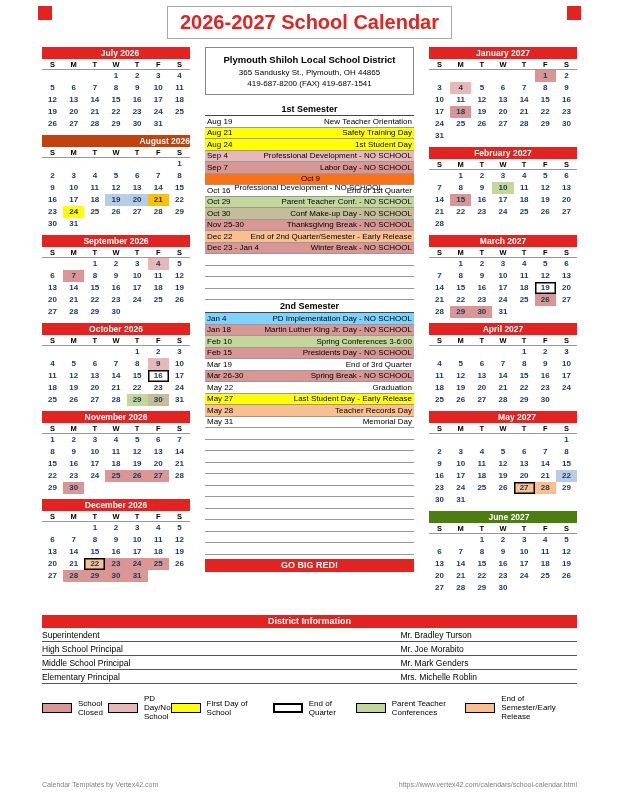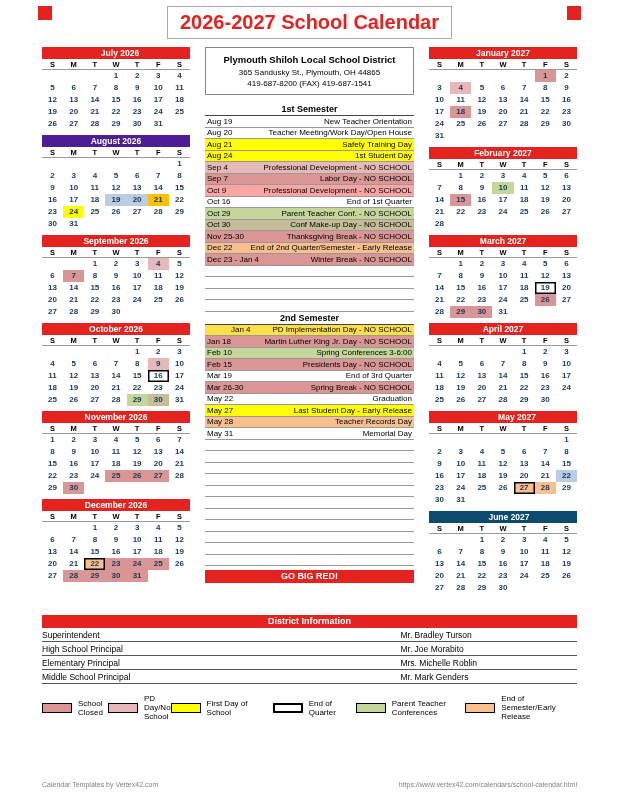--- a/index.html
+++ b/index.html
@@ -135,21 +135,21 @@
             <div class="day">26</div>
             <div class="day">27</div>
             <div class="day">28</div>
             <div class="day">29</div>
             <div class="day">30</div>
             <div class="day">31</div>
             <div class="day"></div>
           </div>
         </div>
         <div class="month">
-          <div class="month-header" style="background: #4c1d95;">August 2026</div>
+          <div class="month-header" style="background: #c2410c; text-align: right;">August 2026</div>
           <div class="month-grid">
             <div class="dow">S</div>
             <div class="dow">M</div>
             <div class="dow">T</div>
             <div class="dow">W</div>
             <div class="dow">T</div>
             <div class="dow">F</div>
             <div class="dow">S</div>
             <div class="day"></div>
             <div class="day"></div>
@@ -391,41 +391,37 @@
         <div class="district-line">365 Sandusky St., Plymouth, OH 44865</div>
         <div class="district-line">419-687-8200 (FAX) 419-687-1541</div>
       </div>
 
       <div class="sem-heading">1st Semester</div>
       <div id="sem1-events">
           <div class="ev-row">
             <span class="ev-date">Aug 19</span>
             <span class="ev-desc">New Teacher Orientation</span>
           </div>
-          <div class="ev-row">
-            <span class="ev-date">Aug 20</span>
-            <span class="ev-desc">Teacher Meeting/Work Day/Open House</span>
-          </div>
           <div class="ev-row" style="background: rgb(255, 255, 0);">
             <span class="ev-date">Aug 21</span>
             <span class="ev-desc">Safety Training Day</span>
           </div>
           <div class="ev-row" style="background: rgb(255, 255, 0);">
             <span class="ev-date">Aug 24</span>
             <span class="ev-desc">1st Student Day</span>
           </div>
           <div class="ev-row" style="background: rgb(230, 184, 183);">
             <span class="ev-date">Sep 4</span>
             <span class="ev-desc">Professional Development - NO SCHOOL</span>
           </div>
           <div class="ev-row" style="background: rgb(217, 150, 148);">
             <span class="ev-date">Sep 7</span>
             <span class="ev-desc">Labor Day - NO SCHOOL</span>
           </div>
-          <div class="ev-row" style="background: #fca5a5;">
+          <div class="ev-row" style="background: #f97316; flex-direction: column;">
             <span class="ev-date">Oct 9</span>
             <span class="ev-desc">Professional Development - NO SCHOOL</span>
           </div>
           <div class="ev-row">
             <span class="ev-date">Oct 16</span>
             <span class="ev-desc">End of 1st Quarter</span>
           </div>
           <div class="ev-row" style="background: rgb(196, 215, 155);">
             <span class="ev-date">Oct 29</span>
             <span class="ev-desc">Parent Teacher Conf. - NO SCHOOL</span>
@@ -447,21 +443,21 @@
             <span class="ev-desc">Winter Break - NO SCHOOL</span>
           </div>
           <div class="ev-row"></div>
           <div class="ev-row"></div>
           <div class="ev-row"></div>
           <div class="ev-row"></div>
         </div>
 
       <div class="sem-heading">2nd Semester</div>
       <div id="sem2-events">
-          <div class="ev-row" style="background: #fde047; padding-left: 24px;">
+          <div class="ev-row" style="background: #7dd3fc;">
             <span class="ev-date">Jan 4</span>
             <span class="ev-desc">PD Implementation Day - NO SCHOOL</span>
           </div>
           <div class="ev-row" style="background: rgb(217, 150, 148);">
             <span class="ev-date">Jan 18</span>
             <span class="ev-desc">Martin Luther King Jr. Day - NO SCHOOL</span>
           </div>
           <div class="ev-row" style="background: rgb(196, 215, 155);">
             <span class="ev-date">Feb 10</span>
             <span class="ev-desc">Spring Conferences 3-6:00</span>
@@ -754,21 +750,21 @@
             <div class="day">30</div>
             <div class="day">31</div>
             <div class="day"></div>
             <div class="day"></div>
             <div class="day"></div>
             <div class="day"></div>
             <div class="day"></div>
           </div>
         </div>
         <div class="month">
-          <div class="month-header" style="background: #0c4a6e; padding-left: 12px;">June 2027</div>
+          <div class="month-header" style="background: #4d7c0f; padding-left: 12px;">June 2027</div>
           <div class="month-grid">
             <div class="dow">S</div>
             <div class="dow">M</div>
             <div class="dow">T</div>
             <div class="dow">W</div>
             <div class="dow">T</div>
             <div class="dow">F</div>
             <div class="dow">S</div>
             <div class="day"></div>
             <div class="day"></div>
@@ -807,22 +803,22 @@
             <div class="day"></div>
           </div>
         </div>
       </div>
   </div>
 
   <div class="red-banner red-bg district-banner" style="background: rgb(228, 35, 32);">District Information</div>
   <div id="district-rows">
       <div class="d-row"><span class="d-role">Superintendent</span><span class="d-name">Mr. Bradley Turson</span></div>
       <div class="d-row"><span class="d-role">High School Principal</span><span class="d-name">Mr. Joe Morabito</span></div>
+      <div class="d-row"><span class="d-role">Middle School Principal</span><span class="d-name">Mr. Mark Genders</span></div>
       <div class="d-row"><span class="d-role">Elementary Principal</span><span class="d-name">Mrs. Michelle Roblin</span></div>
-      <div class="d-row"><span class="d-role">Middle School Principal</span><span class="d-name">Mr. Mark Genders</span></div>
     </div>
 
   <div class="legend" id="legend">
       <div class="legend-col c1">
         <div class="legend-item">
           <span class="swatch" style="background: rgb(217, 150, 148);"></span>
           <span class="legend-label">School Closed</span>
         </div>
         <div class="legend-item">
           <span class="swatch" style="background: rgb(230, 184, 183);"></span>

